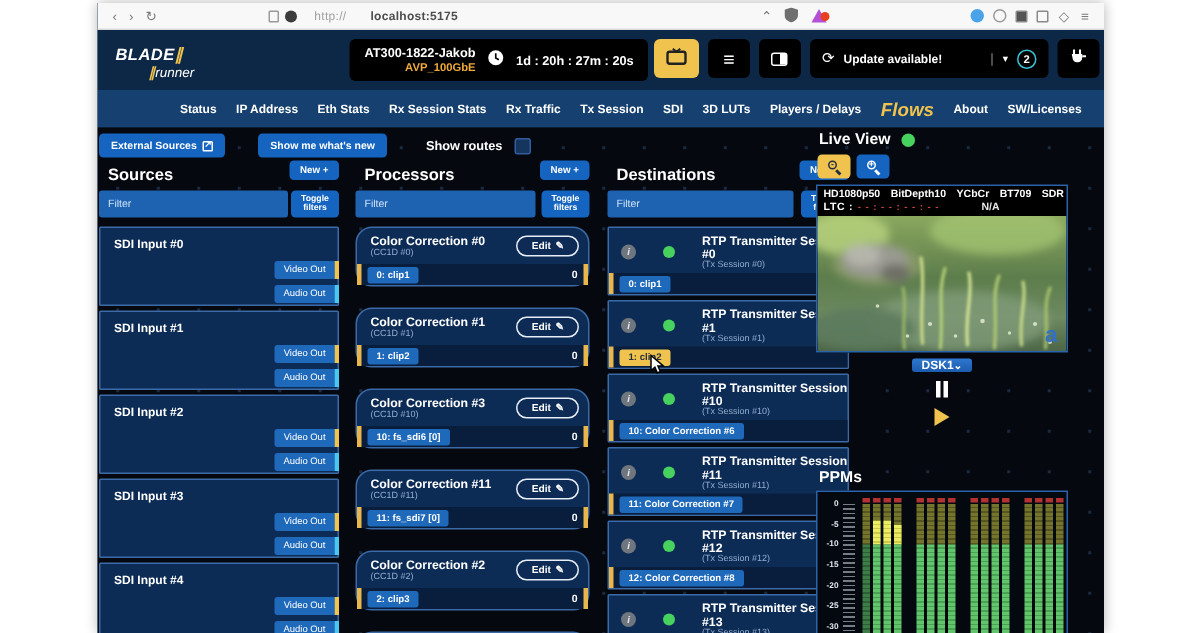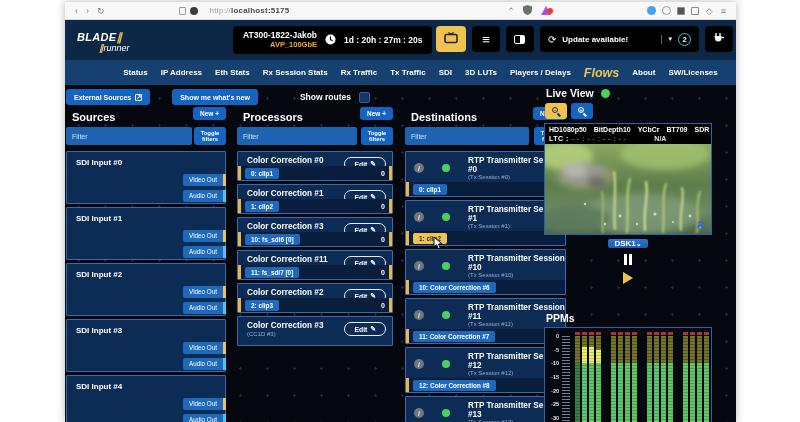--- a/index.html
+++ b/index.html
@@ -6,21 +6,21 @@
   body { font-family:"Liberation Sans", sans-serif; background:#fff; }
   .screen { position:relative; width:800px; height:422px; background:#fff; overflow:hidden; }
   .browser { position:absolute; left:65px; top:2px; width:671px; height:420px; background:#0d2847;
              box-shadow:0 0 8px rgba(0,0,0,.3); overflow:hidden; display:flex; flex-direction:column; }
 
   
   .chrome { height:18px; background:#f8f8f8; border-bottom:1px solid #d9d9d9; display:flex; align-items:center;
             font-size:9px; color:#7a7a7a; padding:0 6px; flex:none; }
   .chrome .g { margin:0 4px; cursor:pointer; }
   .chrome .url { margin-left:8px; font-size:8px; letter-spacing:.2px; }
-  .url .scheme { color:#9f9f9f; } .url .host { color:#4c4c4c; font-weight:bold; }
+  .url .scheme { color:#9f9f9f; } .url .host { color:#4c4c4c; font-weight:bold;margin-left:16px; }
   .bm { display:inline-block; width:7px; height:8px; border:1px solid #9a9a9a; border-radius:1px; margin-left:70px; }
   .dotcirc { display:inline-block; width:8px; height:8px; border-radius:50%; background:#3c3c3c; margin:0 4px; }
   .spacer { flex:1; }
   .tri-logo { position:relative; width:0; height:0; border-left:5px solid transparent; border-right:5px solid transparent;
               border-bottom:9px solid #b44fd8; margin:0 5px; }
   .tri-logo::after { content:""; position:absolute; left:1px; top:2px; width:6px; height:6px; border-radius:50%; background:#e8401f; }
   .sq { display:inline-block; width:8px; height:8px; border:1px solid #8a8a8a; margin:0 3px; border-radius:1px; }
   .sq.dark { background:#555; } .circ { display:inline-block; width:9px; height:9px; border-radius:50%; margin:0 3px; }
   .circ.blue { background:#4aa3e8; } .circ.pale { border:1px solid #9a9a9a; }
 
@@ -57,21 +57,21 @@
   .nav-item { color:#fff; font-size:8px; font-weight:bold; cursor:pointer; white-space:nowrap; }
   .nav-item.active { color:#f0c24e; font-size:12.5px; font-style:italic; }
 
   
   .content { flex:1; position:relative; background:#05080e;
              background-image:radial-gradient(#1b2a42 1px, transparent 1.3px); background-size:27px 27px; overflow:hidden; }
   .toolbar { position:absolute; left:1px; top:4px; display:flex; align-items:center; }
   .tbtn { background:#1565c0; color:#fff; border:none; border-radius:3px; font-size:7px; font-weight:bold;
           height:16px; padding:0 8px; cursor:pointer; display:flex; align-items:center; gap:4px; }
   .ext-ic { display:inline-block; width:7px; height:7px; border:1px solid #fff; border-radius:1px; font-size:6px; line-height:5px; text-align:center; }
-  .routes-lab { color:#fff; font-size:8.5px; font-weight:bold; margin-left:42px; }
+  .routes-lab { color:#fff; font-size:8.5px; font-weight:bold; margin-left:26px; }
   .routes-cb { width:11px; height:11px; background:#16355e; border:1px solid #2f5d9e; border-radius:2px; margin-left:8px; cursor:pointer; }
 
   .col { position:absolute; top:22px; }
   .col-sources { left:1px; width:162px; }
   .col-processors { left:172px; width:158px; }
   .col-destinations { left:340px; width:163px; }
   .col-head { position:relative; height:18px; }
   .col-title { color:#fff; font-size:11px; font-weight:bold; padding-left:6px; }
   .new-btn { position:absolute; right:2px; top:0; background:#1565c0; color:#fff; border:none; border-radius:3px;
              font-size:6.5px; font-weight:bold; height:13px; padding:0 7px; cursor:pointer; }
@@ -85,22 +85,22 @@
   
   .src-card { position:relative; height:53px; margin-bottom:3px; margin-right:2px; background:#0d2c55;
               border:1px solid #3c6aa6; border-radius:1px; }
   .src-title { color:#fff; font-size:8px; font-weight:bold; padding:6px 0 0 9px; }
   .port-tag { position:absolute; right:-1px; height:12px; background:#1f69ba; color:#fff; font-size:6.3px;
               line-height:12px; padding:0 6px; border-radius:2px 0 0 2px; cursor:pointer; }
   .port-video { top:22px; border-right:3px solid #f0c24e; }
   .port-audio { top:38px; border-right:3px solid #48c8f0; }
 
   
-  .proc-card { position:relative; height:30px; margin-bottom:3px; margin-right:2px; background:#0d2c55;
-               border:1px solid #3c6aa6; border-radius:1px; }
+  .proc-card { position:relative; height:40px; margin-bottom:14px; margin-right:2px; background:#0d2c55;
+               border:1px solid #3c6aa6; border-radius:11px; }
   .pc-head { position:relative; height:30px; padding:4px 0 0 9px; }
   .pc-title { color:#fff; font-size:8.2px; font-weight:bold; }
   .pc-sub { color:#93aed2; font-size:6px; margin-top:1px; }
   .edit-btn { position:absolute; right:6px; top:5px; background:rgba(13,44,85,.3); border:1px solid #e8eef6;
               border-radius:9px; color:#fff; font-size:6.8px; font-weight:bold; padding:2px 9px; cursor:pointer;
               display:flex; align-items:center; gap:3px; }
   .pc-row { position:absolute; left:0; right:0; bottom:0; height:14px; background:#091e3c;
             border-left:3px solid #e8b64b; border-right:3px solid #e8b64b;
             display:flex; align-items:center; justify-content:space-between; padding:0 4px; }
   .chip { background:#1f69ba; color:#fff; font-size:6.4px; font-weight:bold; line-height:11px; height:11px;
@@ -240,21 +240,21 @@
         </button>
       </div>
     </div>
 
     <div class="nav">
       <span class="nav-item">Status</span>
       <span class="nav-item">IP Address</span>
       <span class="nav-item">Eth Stats</span>
       <span class="nav-item">Rx Session Stats</span>
       <span class="nav-item">Rx Traffic</span>
-      <span class="nav-item">Tx Traffic</span>
+      <span class="nav-item">Tx Session</span>
       <span class="nav-item">SDI</span>
       <span class="nav-item">3D LUTs</span>
       <span class="nav-item">Players / Delays</span>
       <span class="nav-item active">Flows</span>
       <span class="nav-item">About</span>
       <span class="nav-item">SW/Licenses</span>
     </div>
 
     <div class="content">
 

